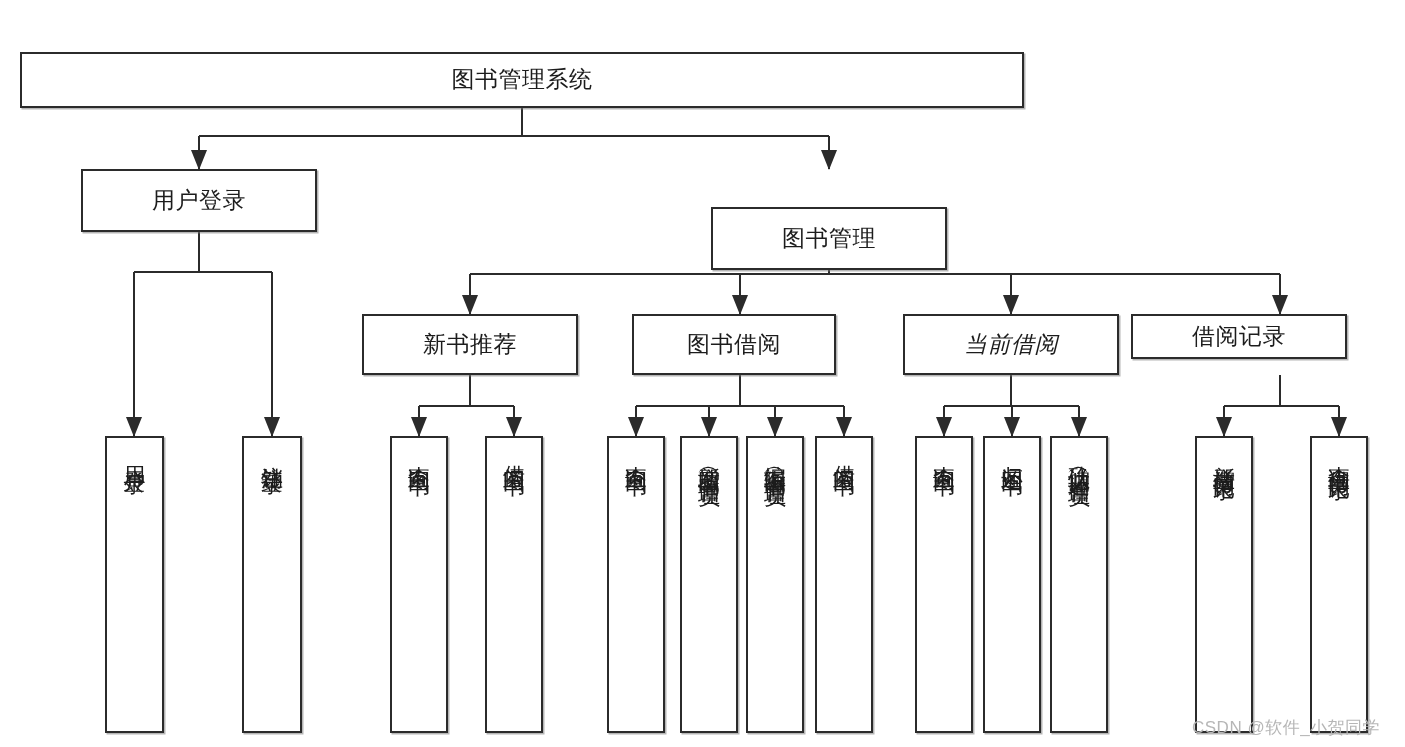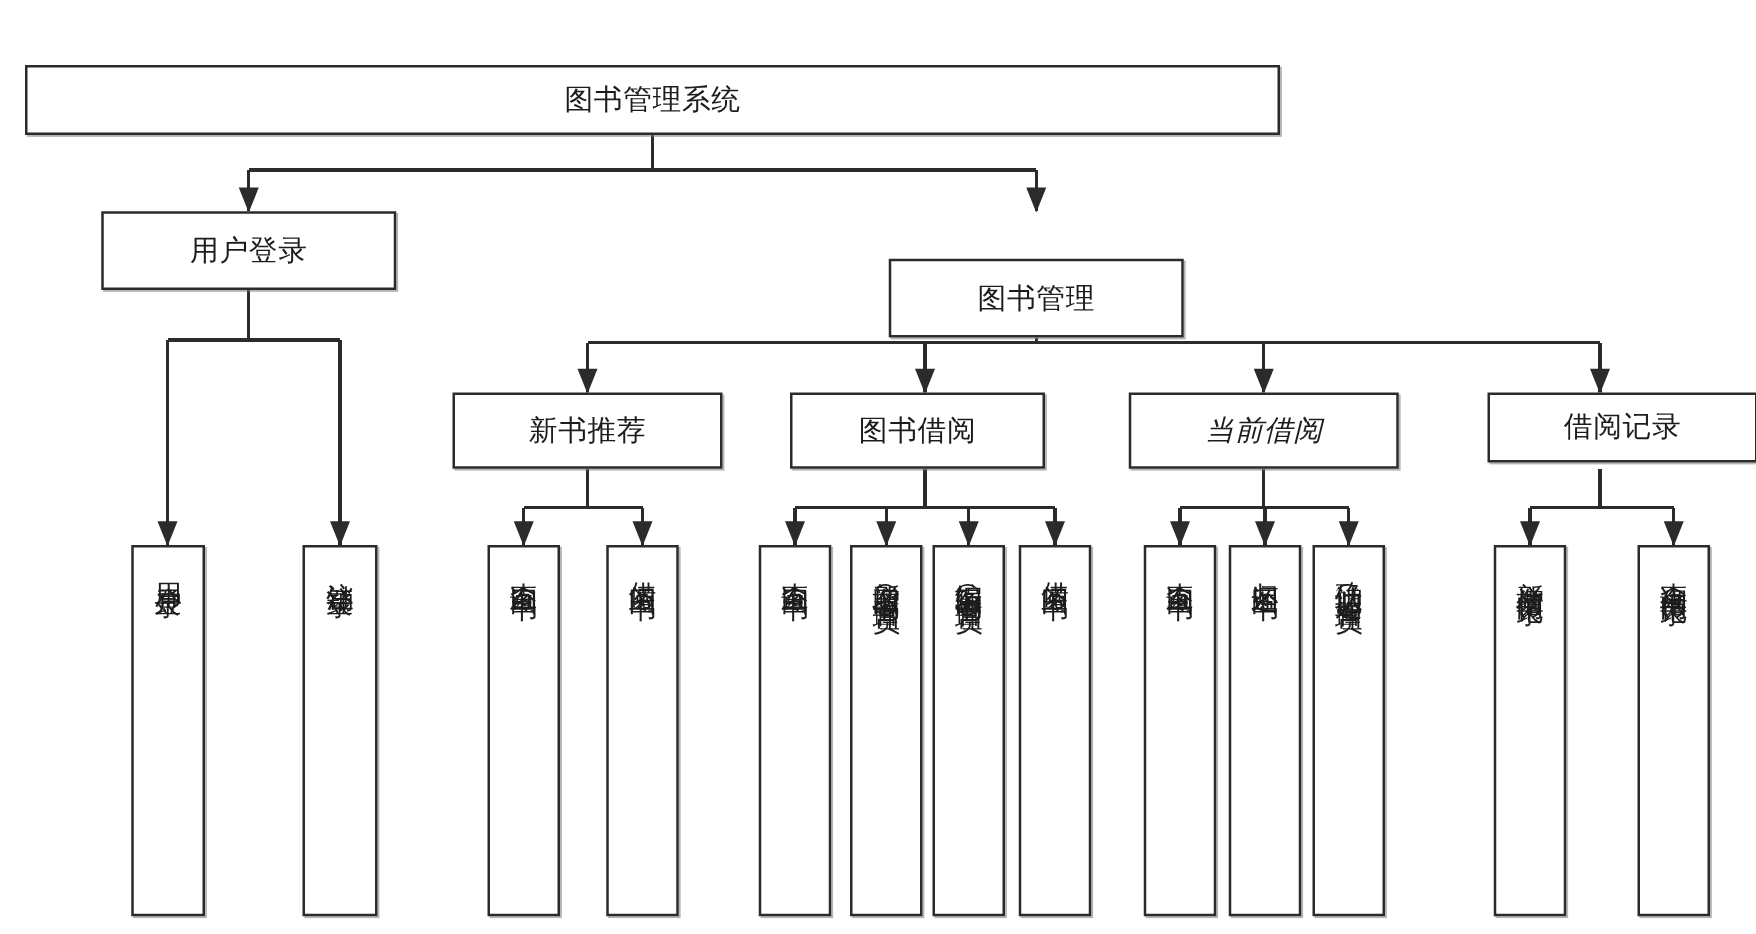--- a/index.html
+++ b/index.html
@@ -139,21 +139,21 @@
       </div>
       <div class="node-box" style="left: 362px; top: 314px; width: 216px; height: 61px;">
         <span class="node-label-h">新书推荐</span>
       </div>
       <div class="node-box" style="left: 632px; top: 314px; width: 204px; height: 61px;">
         <span class="node-label-h">图书借阅</span>
       </div>
       <div class="node-box" style="left: 903px; top: 314px; width: 216px; height: 61px; font-style: italic;">
         <span class="node-label-h">当前借阅</span>
       </div>
-      <div class="node-box" style="left: 1190px; top: 314px; width: 216px; height: 56px;">
+      <div class="node-box" style="left: 1131px; top: 314px; width: 216px; height: 45px;">
         <span class="node-label-h">借阅记录</span>
       </div>
       <div class="node-box vertical" style="left: 105px; top: 436px; width: 59px; height: 297px;">
         <span class="node-label-v">用户登录</span>
       </div>
       <div class="node-box vertical" style="left: 242px; top: 436px; width: 60px; height: 297px;">
         <span class="node-label-v">注销登录</span>
       </div>
       <div class="node-box vertical" style="left: 390px; top: 436px; width: 58px; height: 297px;">
         <span class="node-label-v">查询图书</span>
@@ -183,14 +183,15 @@
         <span class="node-label-v">确认归还（管理员）</span>
       </div>
       <div class="node-box vertical" style="left: 1195px; top: 436px; width: 58px; height: 297px;">
         <span class="node-label-v">新增借阅记录</span>
       </div>
       <div class="node-box vertical" style="left: 1310px; top: 436px; width: 58px; height: 297px;">
         <span class="node-label-v">查询借阅记录</span>
       </div>
     </div>
 
+  <div class="watermark" style="left: 1192px; top: 716px;">CSDN @软件_小贺同学</div>
 
 </div>
 
 </body></html>

